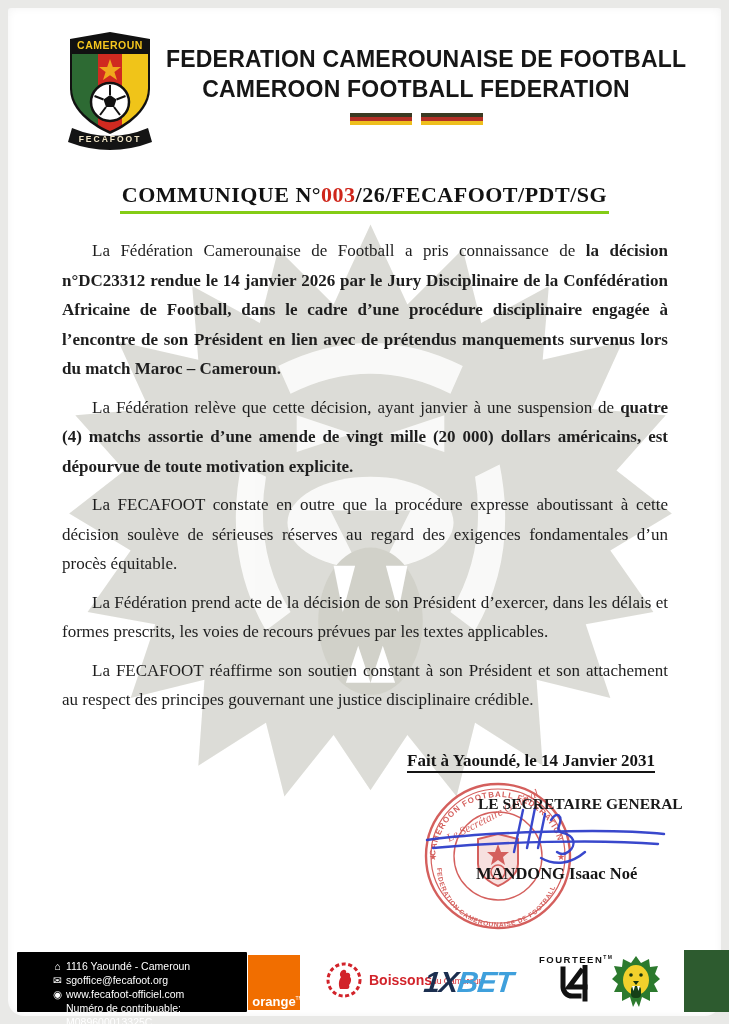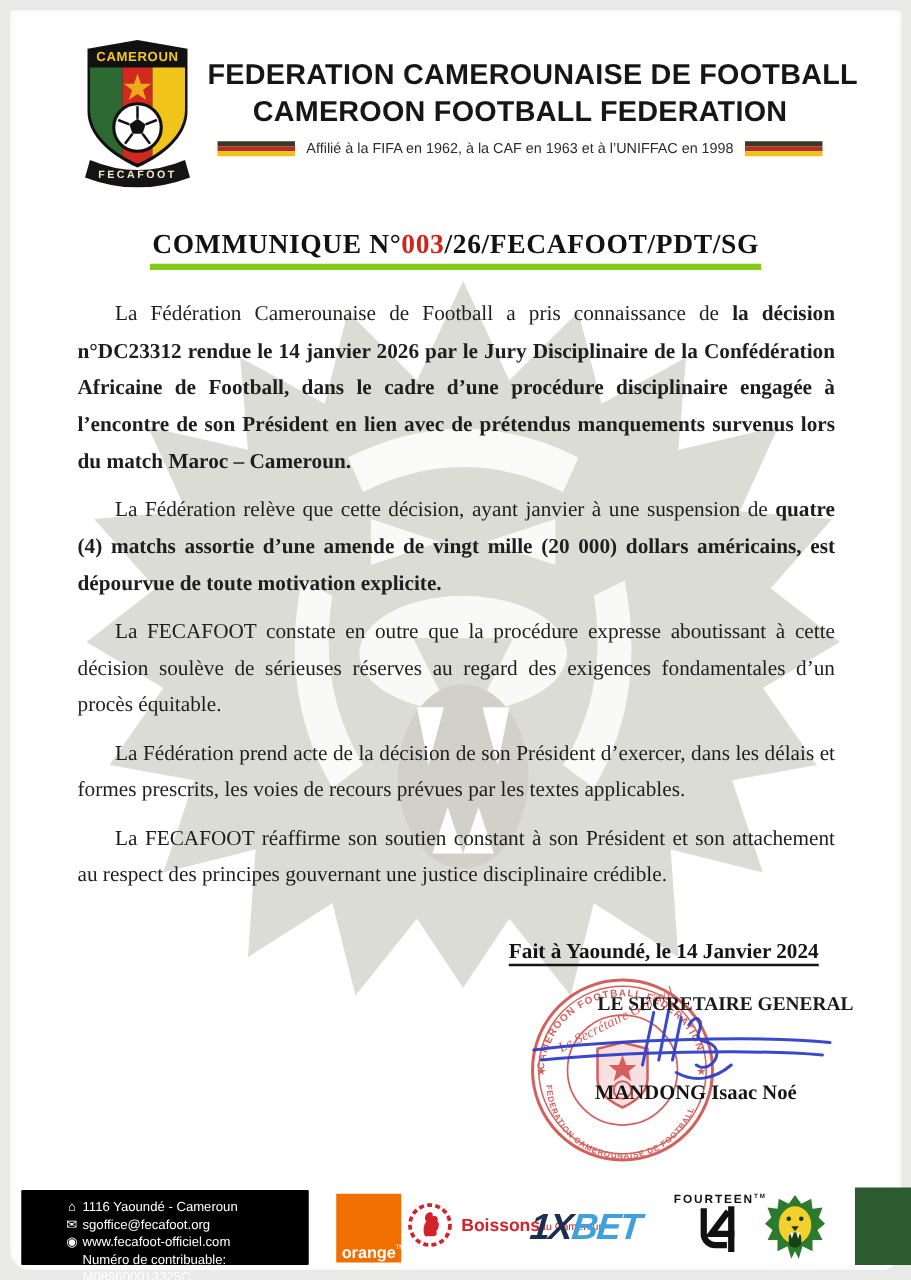--- a/index.html
+++ b/index.html
@@ -27,21 +27,21 @@
   .affil-row{margin-top:9px;display:flex;align-items:center;justify-content:center;gap:9px;}
   .flag-bar{width:62px;height:12px;display:flex;flex-direction:column;flex:0 0 auto;}
   .flag-bar i{display:block;height:4px;}
   .fb-1{background:#3a3a22;}.fb-2{background:#b33027;}.fb-3{background:#eebf1d;}
   .affil-text{font-family:"Liberation Sans", sans-serif;font-size:11.5px;color:#2c2c2c;white-space:nowrap;}
   
   .com-title{
     position:absolute;left:0;top:174px;width:100%;text-align:center;
     font-size:22px;font-weight:700;letter-spacing:0.5px;color:#121212;
   }
-  .com-title .inner{display:inline-block;border-bottom:5px solid #84cc16;padding:0 2px 3px 2px;}
+  .com-title .inner{display:inline-block;border-bottom:3px solid #84cc16;padding:0 2px 3px 2px;}
   .com-num{color:#cf261b;}
   
   .body-text{position:absolute;left:54px;top:228px;width:606px;color:#1e1e1e;}
   .para{
     margin:0 0 9px 0;font-size:17px;line-height:29.5px;
     text-align:justify;text-indent:30px;
   }
   .para .b{font-weight:700;}
   
   .dateline{
@@ -62,21 +62,21 @@
   
   .footer{position:absolute;left:0;top:938px;width:713px;height:70px;font-family:"Liberation Sans", sans-serif;}
   .contact{
     position:absolute;left:9px;top:6px;width:230px;height:60px;background:#000000;
     color:#ffffff;font-size:10.5px;line-height:14px;padding:7px 0 0 34px;box-sizing:border-box;
     border-radius:1px;
   }
   .contact .ic{display:inline-block;width:13px;text-align:center;margin-right:2px;}
   .contact .noic{padding-left:15px;}
   .sp-orange{
-    position:absolute;left:261px;top:9px;width:52px;height:55px;background:#f16e00;
+    position:absolute;left:240px;top:9px;width:52px;height:55px;background:#f16e00;
     display:flex;align-items:flex-end;justify-content:center;
   }
   .sp-orange .lbl{color:#fff;font-size:13px;font-weight:700;line-height:17px;position:relative;}
   .sp-orange .tm{position:absolute;right:-7px;top:-3px;font-size:5px;font-weight:400;}
   .sp-boissons{position:absolute;left:316px;top:14px;display:flex;align-items:center;gap:5px;}
   .sp-boissons .txt{display:flex;flex-direction:row;line-height:1;}
   .sp-boissons .t1{color:#d2232a;font-weight:700;font-size:14px;}
   .sp-boissons .t2{color:#d2232a;font-size:8.5px;margin-top:4px;}
   .sp-1xbet{
     position:absolute;left:416px;top:20px;font-style:italic;font-weight:900;
@@ -145,21 +145,20 @@
 
   <div class="head-titles">
     <div class="head-title">FEDERATION CAMEROUNAISE DE FOOTBALL</div>
     <div class="head-title">CAMEROON FOOTBALL FEDERATION</div>
     <div class="affil-row">
       <span class="flag-bar">
           <i class="fb-1"></i>
           <i class="fb-2"></i>
           <i class="fb-3"></i>
         </span>
-      <span class="affil-text">Affilié à la FIFA en 1962, à la CAF en 1963 et à l’UNIFFAC en 1998</span>
       <span class="flag-bar">
           <i class="fb-1"></i>
           <i class="fb-2"></i>
           <i class="fb-3"></i>
         </span>
     </div>
   </div>
 
   <div class="com-title">
     <span class="inner">
@@ -168,21 +167,21 @@
   </div>
 
   <div class="body-text">
     <p class="para"><span>La Fédération Camerounaise de Football a pris connaissance de </span><span class="b">la décision n°DC23312 rendue le 14 janvier 2026 par le Jury Disciplinaire de la Confédération Africaine de Football, dans le cadre d’une procédure disciplinaire engagée à l’encontre de son Président en lien avec de prétendus manquements survenus lors du match Maroc – Cameroun.</span></p>
     <p class="para"><span>La Fédération relève que cette décision, ayant janvier à une suspension de </span><span class="b">quatre (4) matchs assortie d’une amende de vingt mille (20 000) dollars américains, est dépourvue de toute motivation explicite.</span></p>
     <p class="para"><span>La FECAFOOT constate en outre que la procédure expresse aboutissant à cette décision soulève de sérieuses réserves au regard des exigences fondamentales d’un procès équitable.</span></p>
     <p class="para"><span>La Fédération prend acte de la décision de son Président d’exercer, dans les délais et formes prescrits, les voies de recours prévues par les textes applicables.</span></p>
     <p class="para"><span>La FECAFOOT réaffirme son soutien constant à son Président et son attachement au respect des principes gouvernant une justice disciplinaire crédible.</span></p>
   </div>
 
-  <div class="dateline"><span class="u">Fait à Yaoundé, le 14 Janvier 2024</span></div>
+  <div class="dateline"><span class="u">Fait à Yaoundé, le 14 Janvier 2031</span></div>
 
   <svg class="stamp" viewBox="0 0 168 162">
     <defs>
       <path id="arcTop" d="M 22,92 A 63 63 0 0 1 148,92"></path>
       <path id="arcBot" d="M 24,98 A 61 61 0 0 0 146,98"></path>
     </defs>
     <g stroke="#cf4a47" fill="none">
       <circle cx="85" cy="88" r="72" stroke-width="2.4"></circle>
       <circle cx="85" cy="88" r="67" stroke-width="1.2"></circle>
       <circle cx="85" cy="88" r="44" stroke-width="1.4"></circle>

